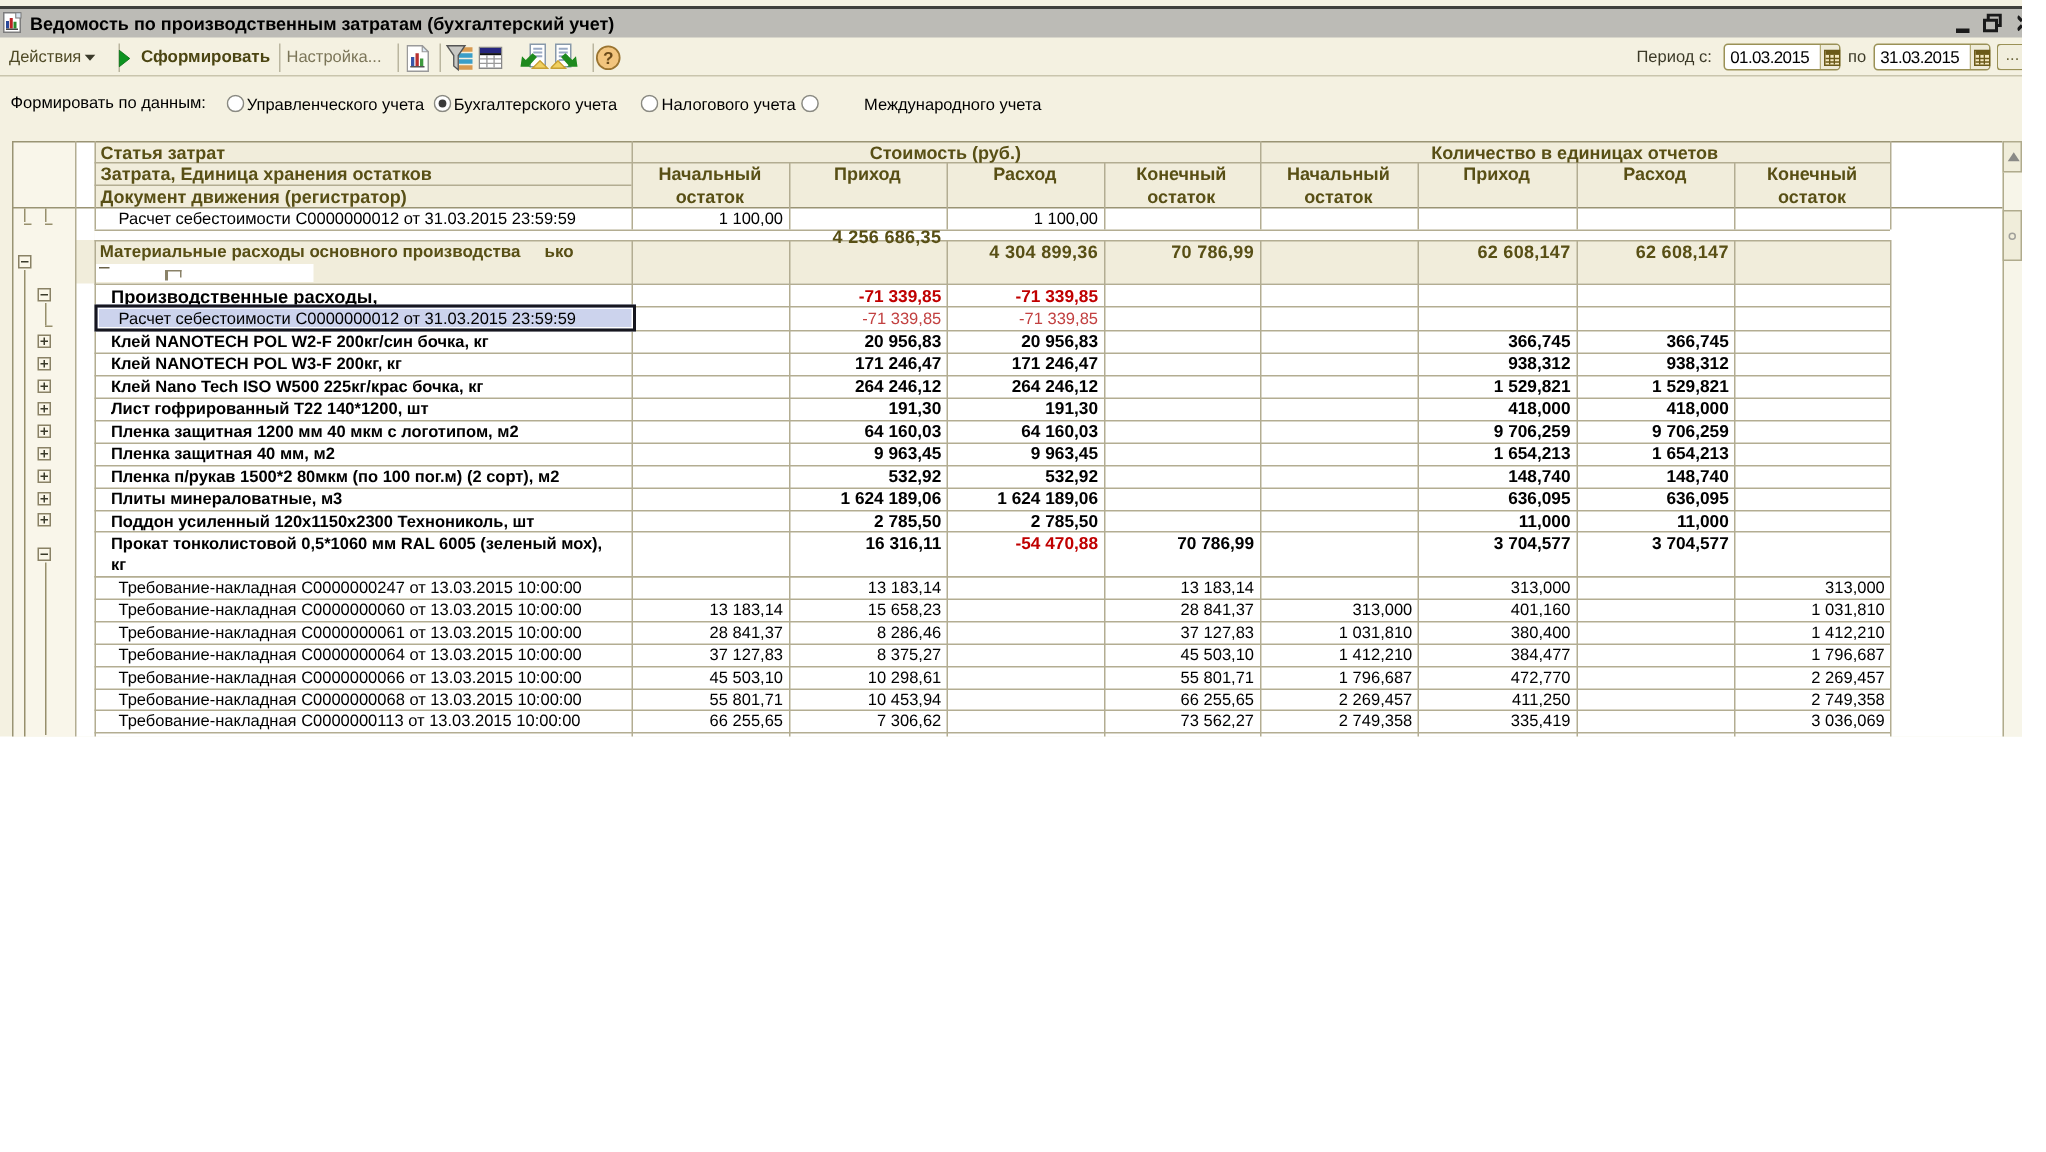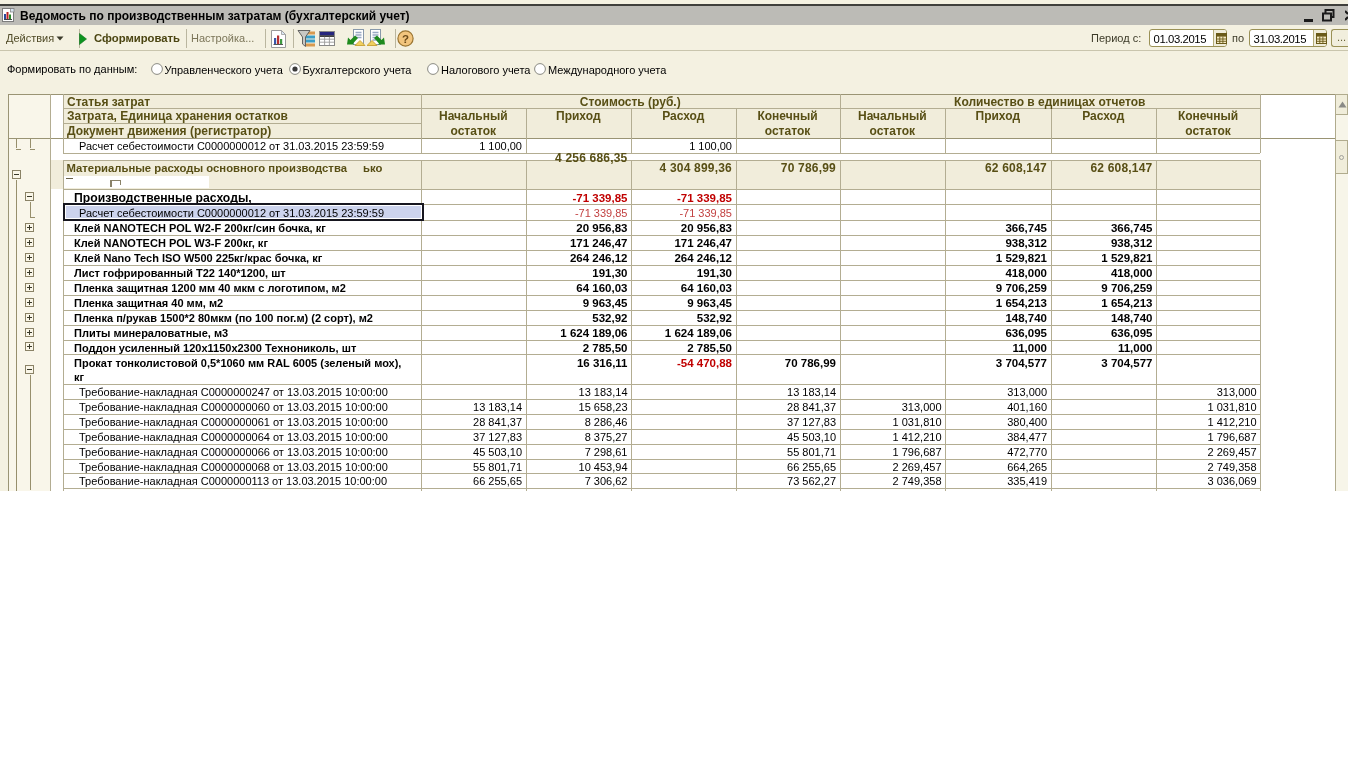--- a/index.html
+++ b/index.html
@@ -118,21 +118,21 @@
     <circle cx="6" cy="6" r="2.6" fill="#3a3a3a"></circle>
   </svg>
 <div class="t" style="left:302.5px;top:63.5px;font-size:11px">Бухгалтерского учета</div>
 <svg class="a" style="left:427px;top:62.5px" width="12" height="12" viewBox="0 0 12 12">
 <circle cx="6" cy="6" r="5.4" fill="#fff" stroke="#8a8a82" stroke-width="1"></circle>
   </svg>
 <div class="t" style="left:441px;top:63.5px;font-size:11px">Налогового учета</div>
 <svg class="a" style="left:534px;top:62.5px" width="12" height="12" viewBox="0 0 12 12">
 <circle cx="6" cy="6" r="5.4" fill="#fff" stroke="#8a8a82" stroke-width="1"></circle>
   </svg>
-<div class="t" style="left:548px;top:63.5px;font-size:11px">Международного учета</div>
+<div class="t" style="left:576px;top:63.5px;font-size:11px">Международного учета</div>
 <div class="a" style="left:8px;top:93.5px;width:42px;height:397.0px;background:#f9f6ea"></div>
 <div class="a" style="left:50px;top:93.5px;width:13.399999999999999px;height:397.0px;background:#fff"></div>
 <div class="a" style="left:63.4px;top:93.5px;width:1196.6px;height:397.0px;background:#fff"></div>
 <div class="a" style="left:1260px;top:93.5px;width:74.5px;height:397.0px;background:#fff"></div>
 <div class="a" style="left:63.4px;top:93.5px;width:1196.6px;height:44.80000000000001px;background:#f1eddb"></div>
 <div class="a" style="left:50px;top:159.5px;width:1210px;height:29.5px;background:#f1eddb"></div>
 <div class="a" style="left:8px;top:93.5px;width:1326.5px;height:1px;background:#9a9474"></div>
 <div class="a" style="left:63.4px;top:107.5px;width:1196.6px;height:1px;background:#b3ad92"></div>
 <div class="a" style="left:63.4px;top:122.5px;width:357.6px;height:1px;background:#b3ad92"></div>
 <div class="a" style="left:8px;top:138.3px;width:1326.5px;height:1px;background:#9a9474"></div>
@@ -294,31 +294,31 @@
 <div class="t n" style="left:1158px;top:416px;width:98.5px">1 412,210</div>
 <div class="t" style="left:79px;top:431px">Требование-накладная С0000000064 от 13.03.2015 10:00:00</div>
 <div class="t n" style="left:423px;top:431px;width:99.0px">37 127,83</div>
 <div class="t n" style="left:527.5px;top:431px;width:100.0px">8 375,27</div>
 <div class="t n" style="left:737.5px;top:431px;width:98.5px">45 503,10</div>
 <div class="t n" style="left:841.5px;top:431px;width:100.0px">1 412,210</div>
 <div class="t n" style="left:947px;top:431px;width:100.0px">384,477</div>
 <div class="t n" style="left:1158px;top:431px;width:98.5px">1 796,687</div>
 <div class="t" style="left:79px;top:445.8px">Требование-накладная С0000000066 от 13.03.2015 10:00:00</div>
 <div class="t n" style="left:423px;top:445.8px;width:99.0px">45 503,10</div>
-<div class="t n" style="left:527.5px;top:445.8px;width:100.0px">7 298,61</div>
+<div class="t n" style="left:527.5px;top:445.8px;width:100.0px">10 298,61</div>
 <div class="t n" style="left:737.5px;top:445.8px;width:98.5px">55 801,71</div>
 <div class="t n" style="left:841.5px;top:445.8px;width:100.0px">1 796,687</div>
 <div class="t n" style="left:947px;top:445.8px;width:100.0px">472,770</div>
 <div class="t n" style="left:1158px;top:445.8px;width:98.5px">2 269,457</div>
 <div class="t" style="left:79px;top:460.8px">Требование-накладная С0000000068 от 13.03.2015 10:00:00</div>
 <div class="t n" style="left:423px;top:460.8px;width:99.0px">55 801,71</div>
 <div class="t n" style="left:527.5px;top:460.8px;width:100.0px">10 453,94</div>
 <div class="t n" style="left:737.5px;top:460.8px;width:98.5px">66 255,65</div>
 <div class="t n" style="left:841.5px;top:460.8px;width:100.0px">2 269,457</div>
-<div class="t n" style="left:947px;top:460.8px;width:100.0px">664,265</div>
+<div class="t n" style="left:947px;top:460.8px;width:100.0px">411,250</div>
 <div class="t n" style="left:1158px;top:460.8px;width:98.5px">2 749,358</div>
 <div class="t" style="left:79px;top:475.4px">Требование-накладная С0000000113 от 13.03.2015 10:00:00</div>
 <div class="t n" style="left:423px;top:475.4px;width:99.0px">66 255,65</div>
 <div class="t n" style="left:527.5px;top:475.4px;width:100.0px">7 306,62</div>
 <div class="t n" style="left:737.5px;top:475.4px;width:98.5px">73 562,27</div>
 <div class="t n" style="left:841.5px;top:475.4px;width:100.0px">2 749,358</div>
 <div class="t n" style="left:947px;top:475.4px;width:100.0px">335,419</div>
 <div class="t n" style="left:1158px;top:475.4px;width:98.5px">3 036,069</div>
 <div class="a" style="left:16px;top:139.3px;width:1px;height:9.199999999999989px;background:#978f6c"></div>
 <div class="a" style="left:16px;top:148.5px;width:5px;height:1px;background:#978f6c"></div>

